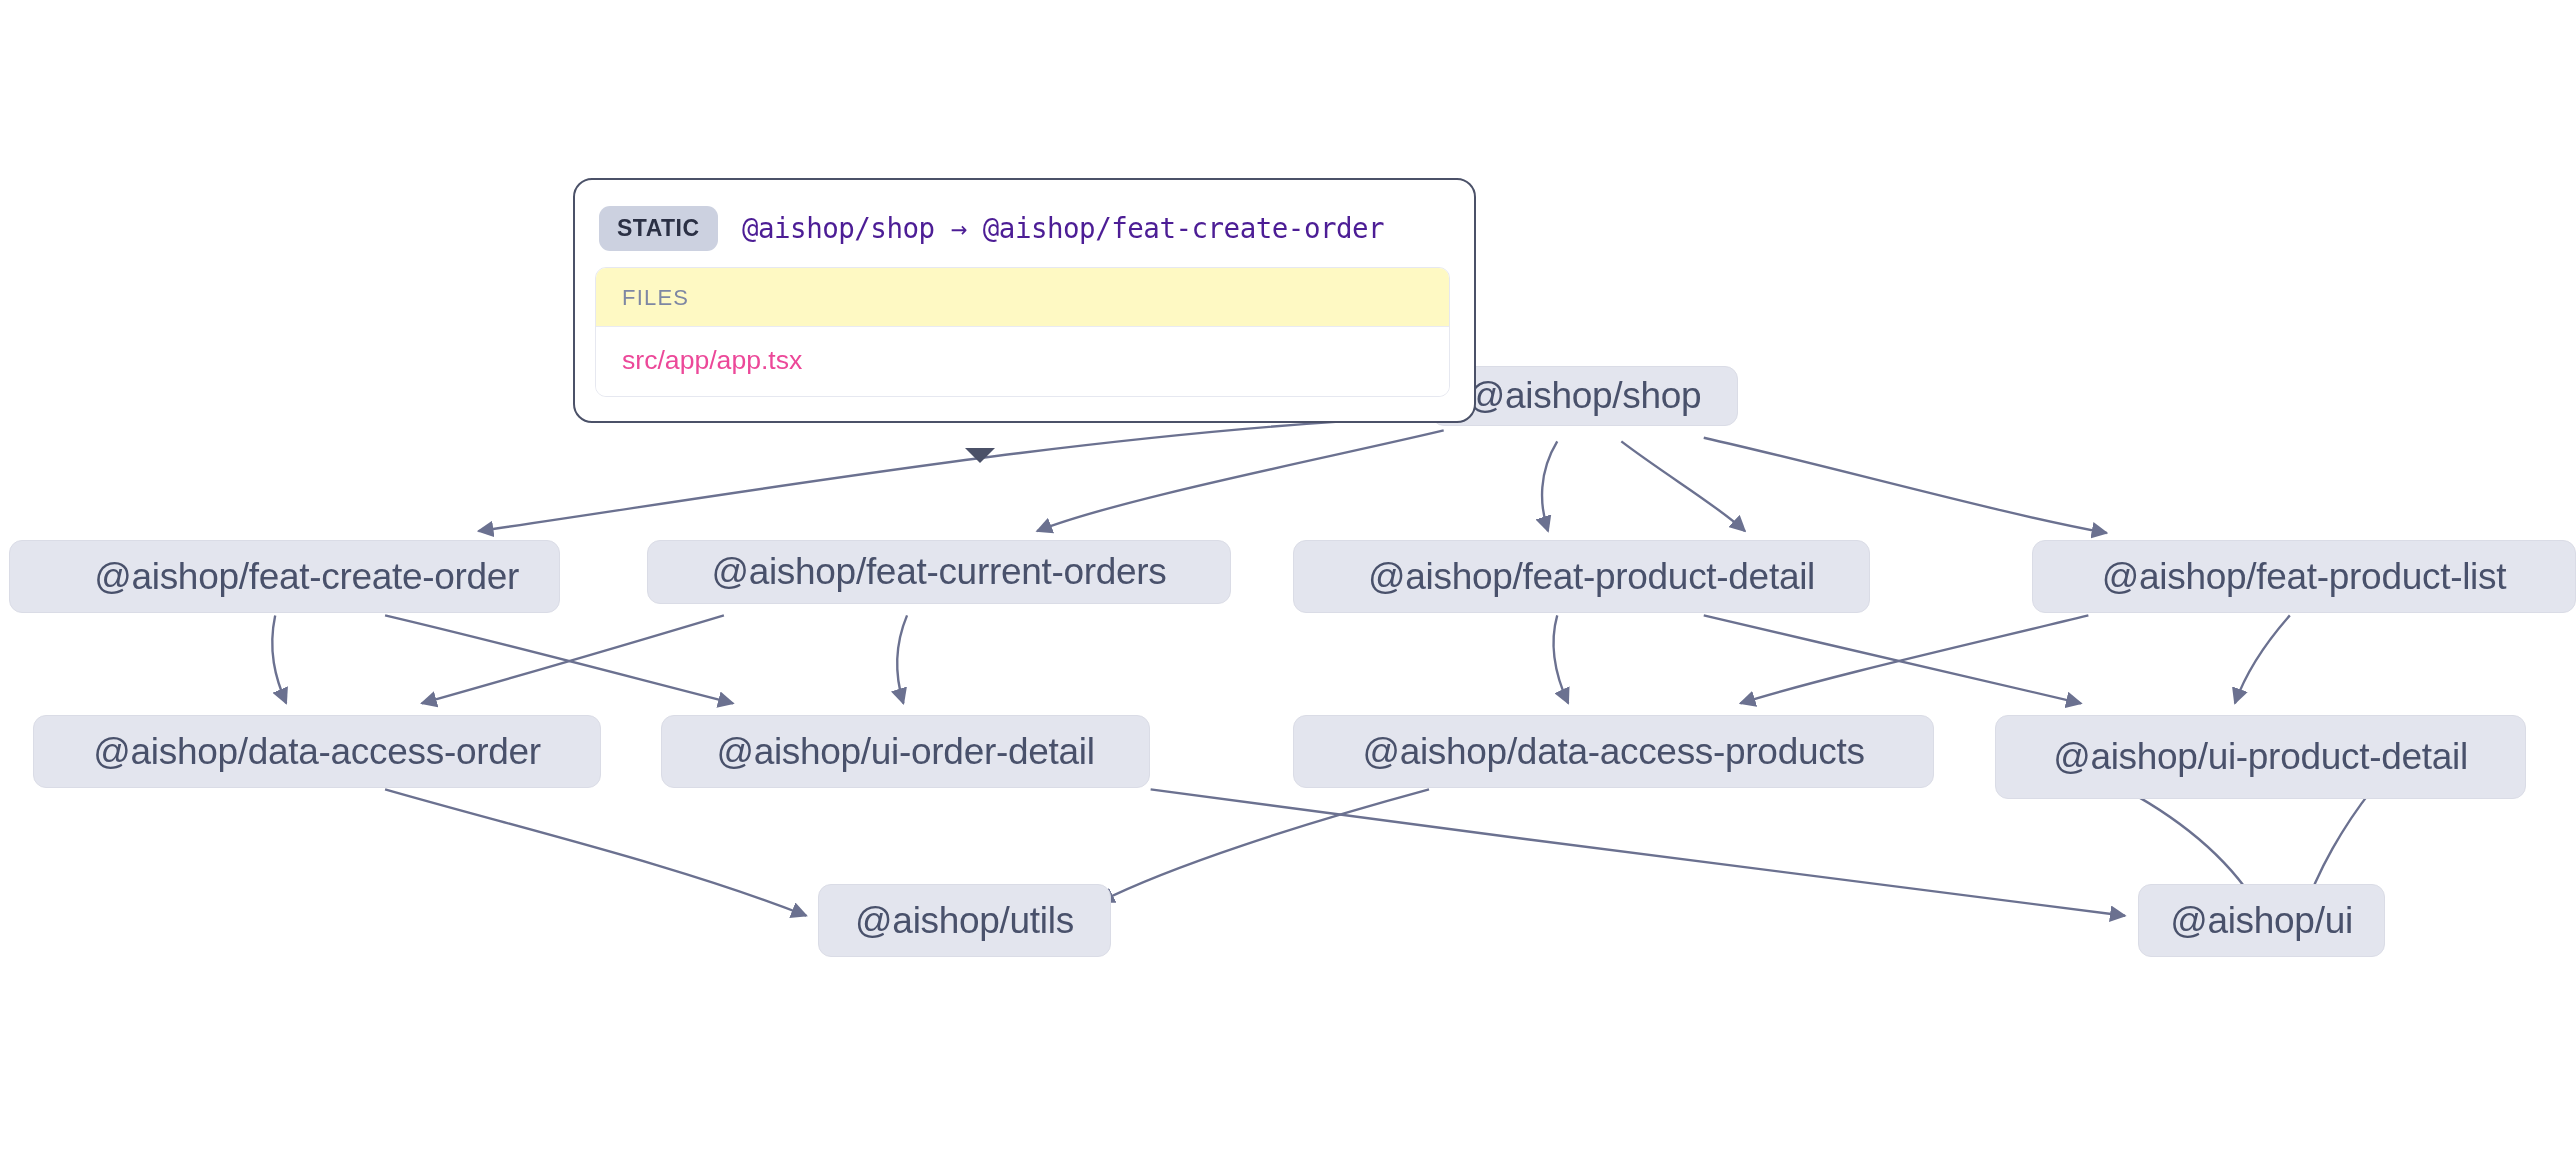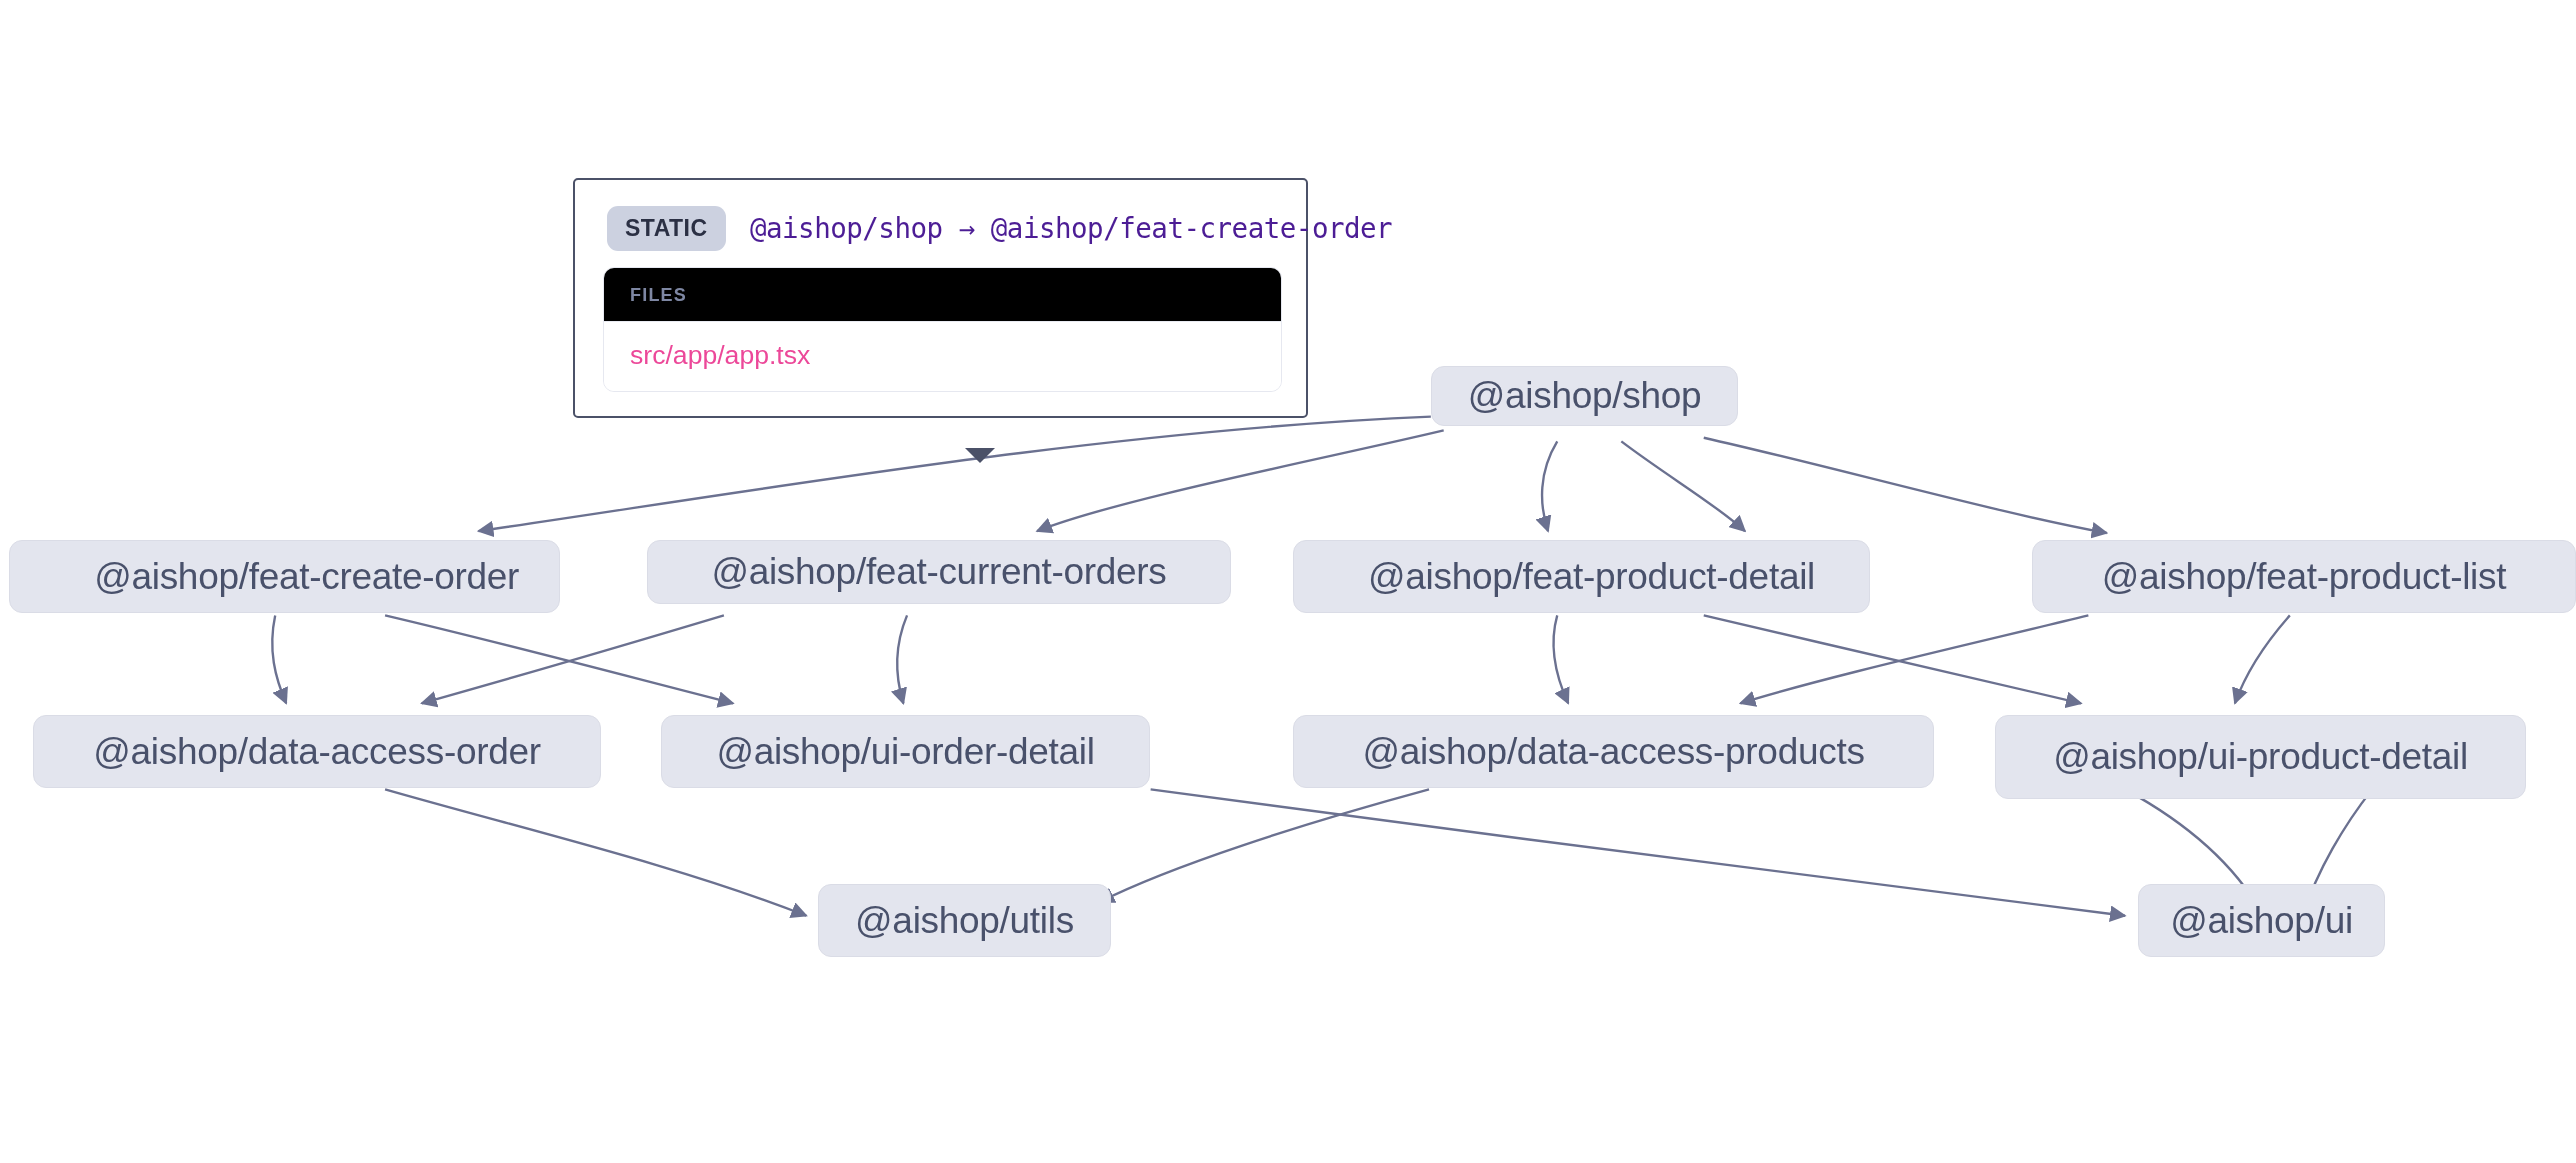--- a/index.html
+++ b/index.html
@@ -49,26 +49,26 @@
     white-space: nowrap;
     cursor: pointer;
     user-select: none;
   }
 
   
   #node-tooltip {
     position: absolute;
     left: 573px;
     top: 178px;
-    width: 735px;
+    width: 903px;
     box-sizing: border-box;
     background: #ffffff;
     border: 2.7px solid #4b5168;
-    border-radius: 5px;
-    padding: 20px 24px 24px 28px;
+    border-radius: 19px;
+    padding: 20px 24px 24px 20px;
     z-index: 40;
   }
 
   #tooltip-header {
     display: flex;
     align-items: center;
     gap: 24px;
     padding: 5.5px 3.7px 16.5px 3.7px;
   }
 
@@ -93,25 +93,25 @@
   }
 
   #files-panel {
     border: 0.9px solid #e6e8f0;
     border-radius: 11px;
     overflow: hidden;
     background: #ffffff;
   }
 
   #files-panel-header {
-    background: #000000;
+    background: #fef9c3;
     border-bottom: 0.9px solid #e9ebf2;
     color: #7e87a3;
-    font-size: 18px;
-    font-weight: 700;
+    font-size: 22px;
+    font-weight: 400;
     letter-spacing: 1.2px;
     padding: 16.5px 26px 15.6px 26px;
   }
 
   .files-row {
     padding: 18.3px 26px 20px 26px;
     font-size: 26.6px;
     color: #ec4899;
     background: #ffffff;
     cursor: pointer;

